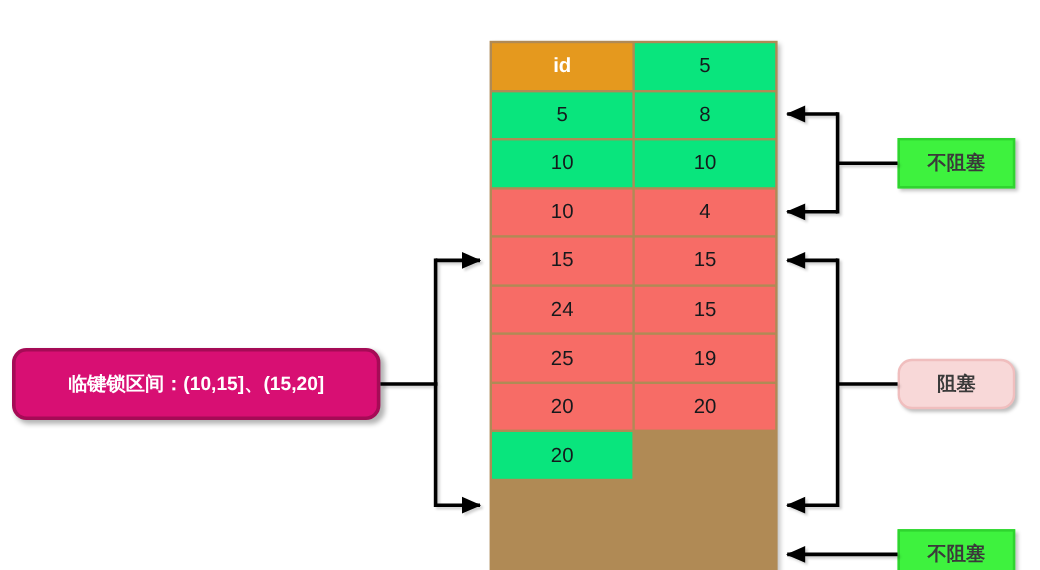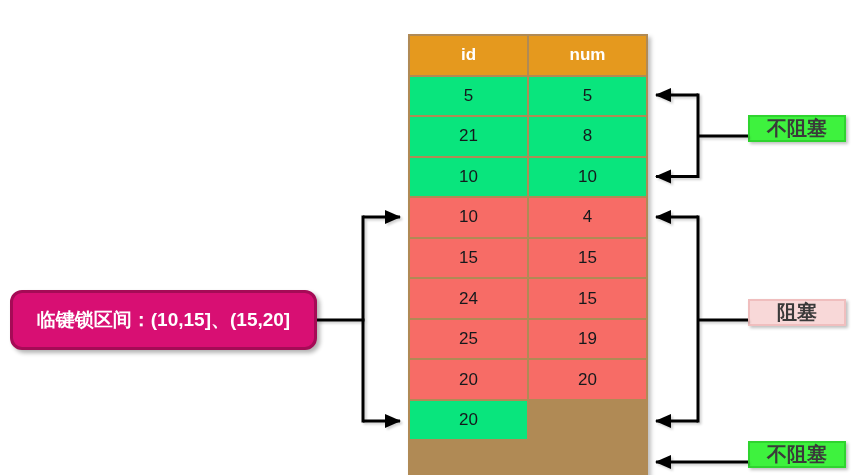--- a/index.html
+++ b/index.html
@@ -27,64 +27,62 @@
   .cell{
     display:flex;align-items:center;justify-content:center;
     font-size:17px;color:#15191c;
   }
   .cell.hdr{background:#e5991e;color:#ffffff;font-weight:bold;}
   .cell.free{background:#09e57d;}
   .cell.locked{background:#f76c66;}
   
   .callout{
     position:absolute;
-    width:98px;height:27px;
+    width:98px;height:42px;
     display:flex;align-items:center;justify-content:center;
-    font-size:20px;font-weight:bold;color:#3a3a3a;
+    font-size:16px;font-weight:bold;color:#3a3a3a;
     box-sizing:border-box;
     box-shadow:2px 2px 3px rgba(0,0,0,0.25);
   }
   .callout.green{background:#3ef23e;border:2px solid #2fd42f;}
   .callout.pink{background:#f8d8d8;border:2px solid #f0bebe;}
   #callout-top{left:748px;top:91px;}
-  #callout-mid{left:748px;top:275px;}
+  #callout-mid{left:748px;top:275px;border-radius:12px;}
   #callout-bot{left:748px;top:417px;}
   
   .lock-range{
     position:absolute;left:10px;top:266px;
     width:307px;height:60px;
     background:#d80f73;
     border:3px solid #a50b56;
     border-radius:12px;
     box-sizing:border-box;
     display:flex;align-items:center;justify-content:center;
-    color:#ffffff;font-size:19px;font-weight:bold;
+    color:#ffffff;font-size:16px;font-weight:bold;
     box-shadow:3px 3px 4px rgba(0,0,0,0.3);
   }
   
   .arrows{
     position:absolute;left:0;top:0;width:867px;height:475px;
     pointer-events:none;
     filter:drop-shadow(2px 2px 1px rgba(0,0,0,0.18));
   }
   .arrows line{stroke:#000000;stroke-width:3;}
 </style>
 </head>
 <body>
 
 <div class="canvas">
 
   <div class="lock-table">
     <div class="cell hdr">id</div>
-    <div class="cell hdr">num</div>
 
     <div class="cell free">5</div>
     <div class="cell free">5</div>
 
-    <div class="cell free">21</div>
     <div class="cell free">8</div>
 
     <div class="cell free">10</div>
     <div class="cell free">10</div>
 
     <div class="cell locked">10</div>
 
     <div class="cell locked">4</div>
 
     <div class="cell locked">15</div>

